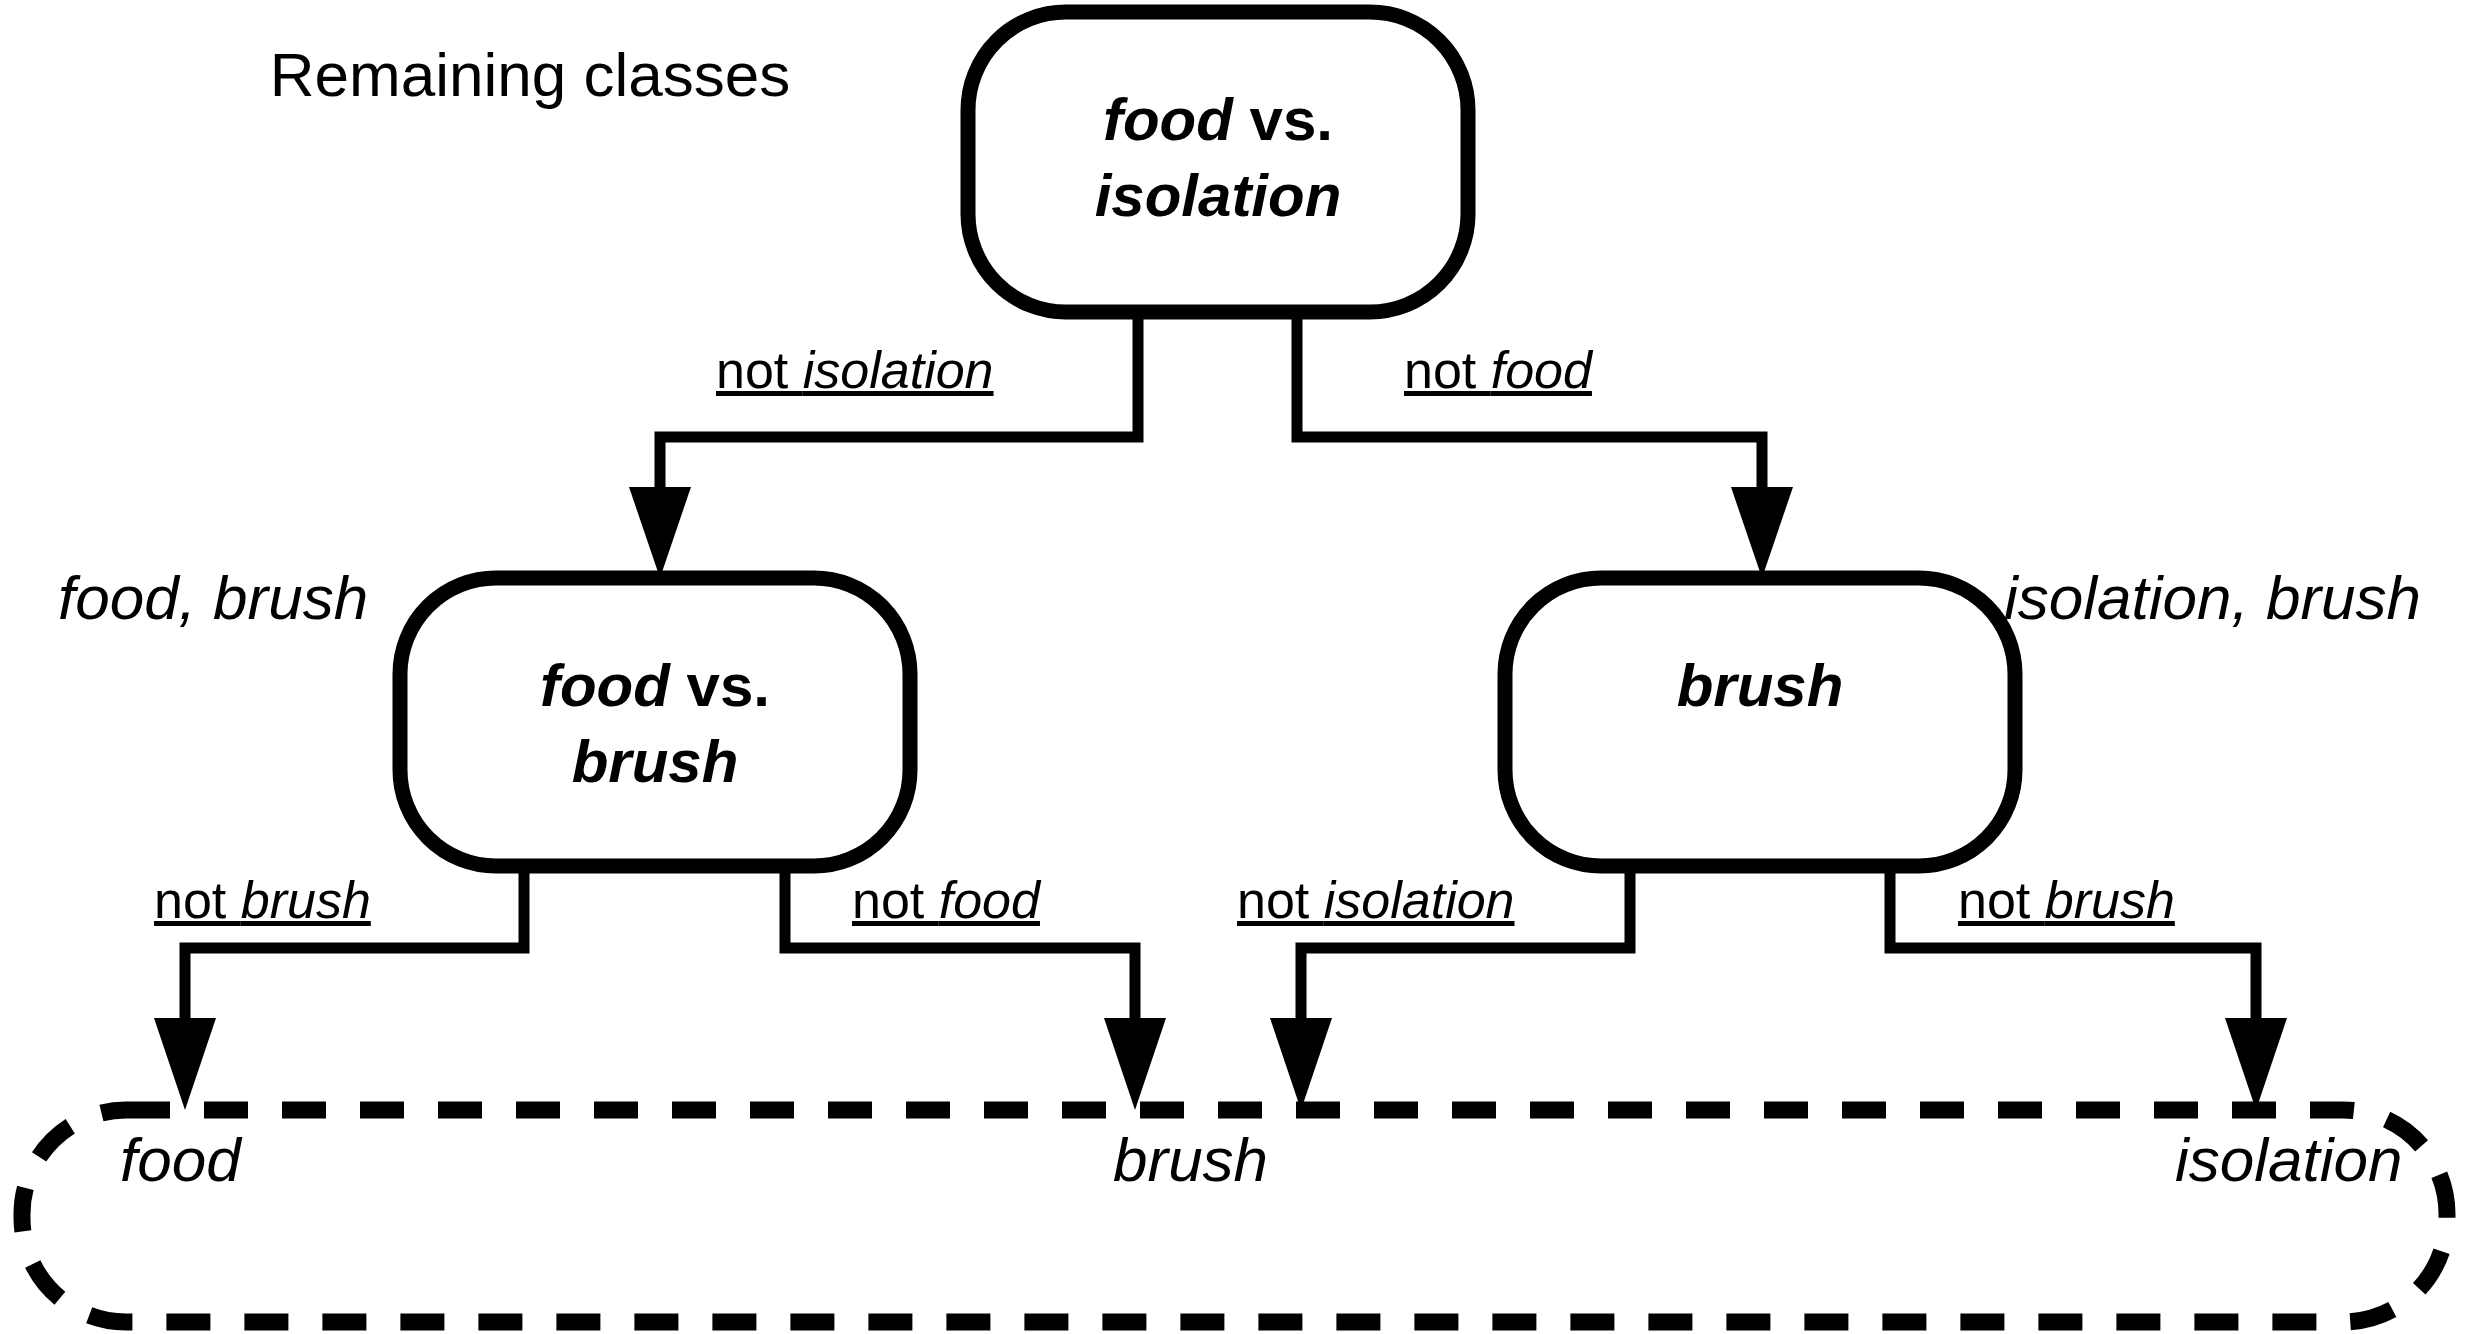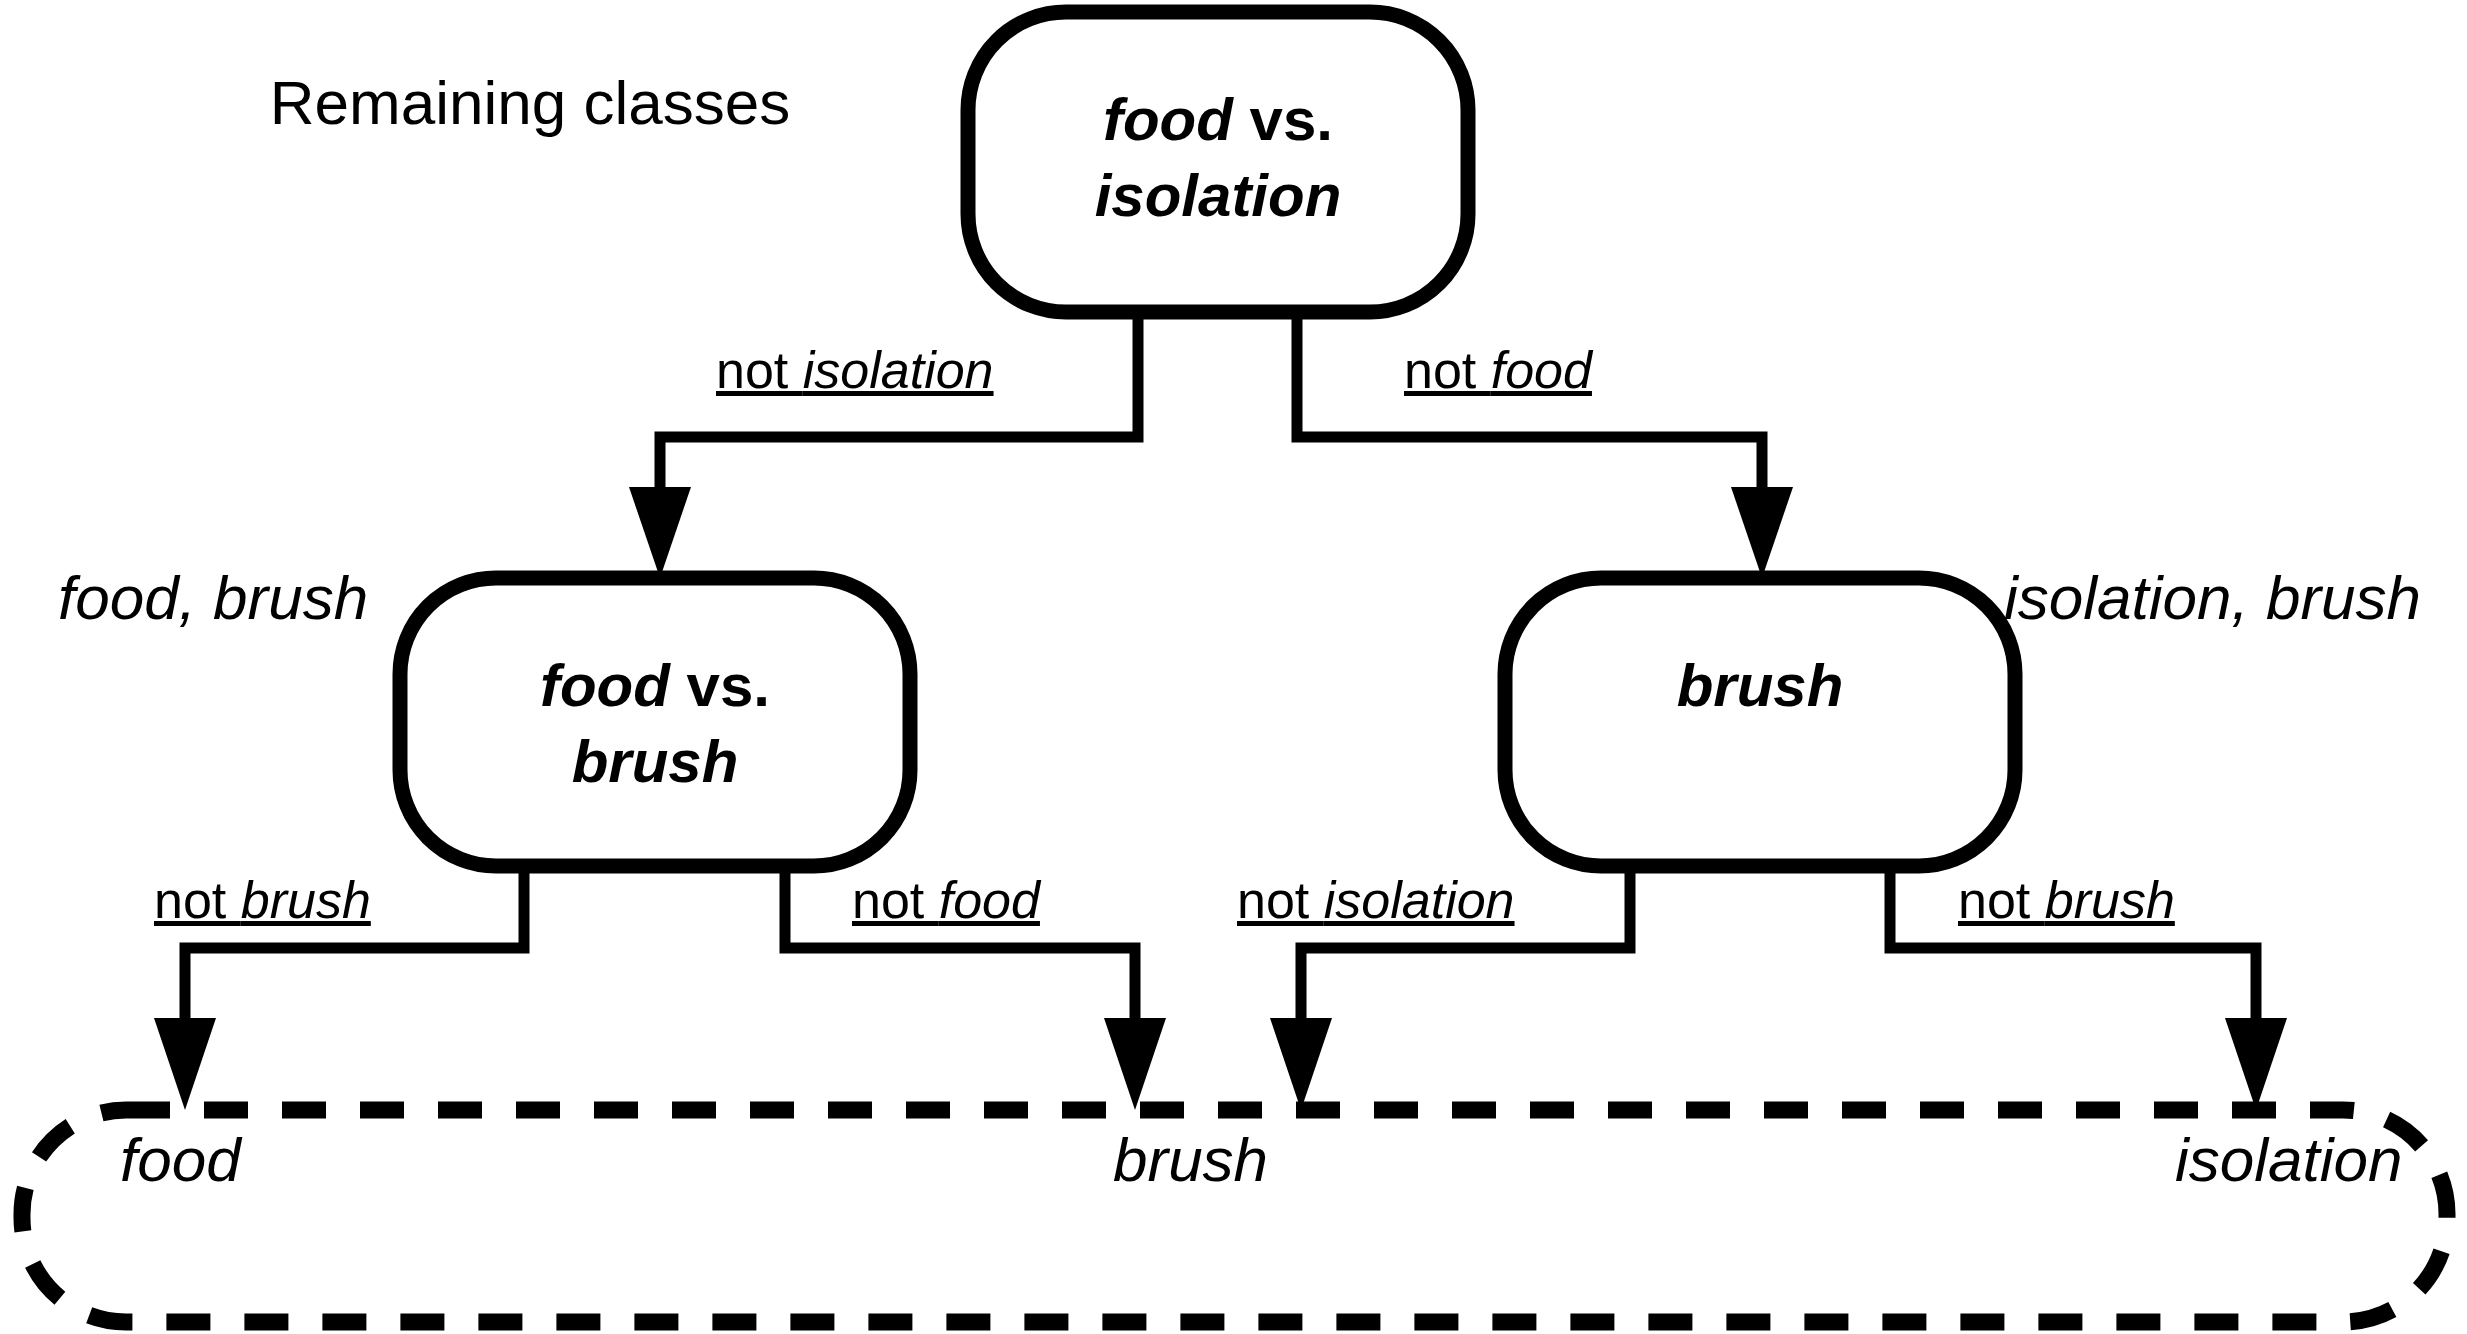--- a/index.html
+++ b/index.html
@@ -38,21 +38,21 @@
   .node-label .line { display: block; }
 
   
   .caption {
     position: absolute;
     text-align: center;
     font-size: 62px;
     line-height: 1.18;
     white-space: nowrap;
   }
-  .caption .line { display: block; margin-top: 28px; }
+  .caption .line { display: block; }
 
   
   .set-label {
     position: absolute;
     font-size: 62px;
     white-space: nowrap;
     font-style: italic;
   }
 
   

